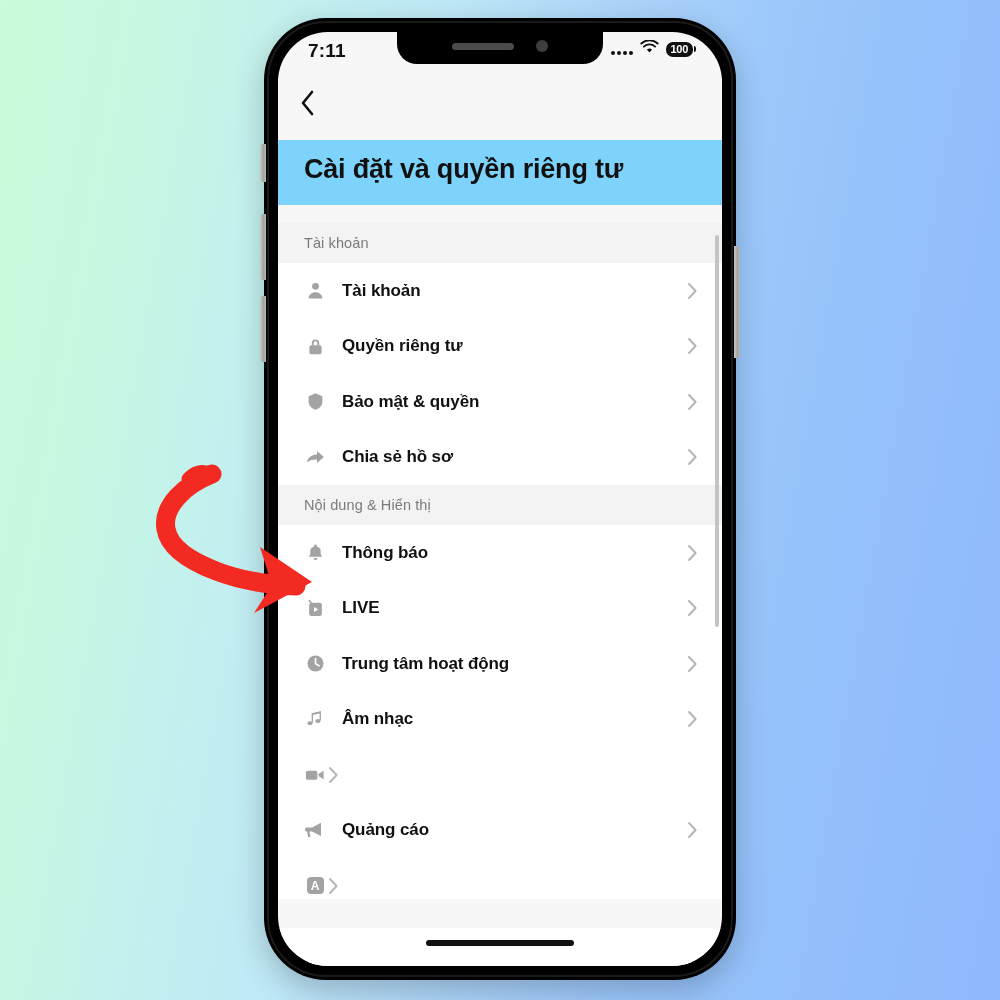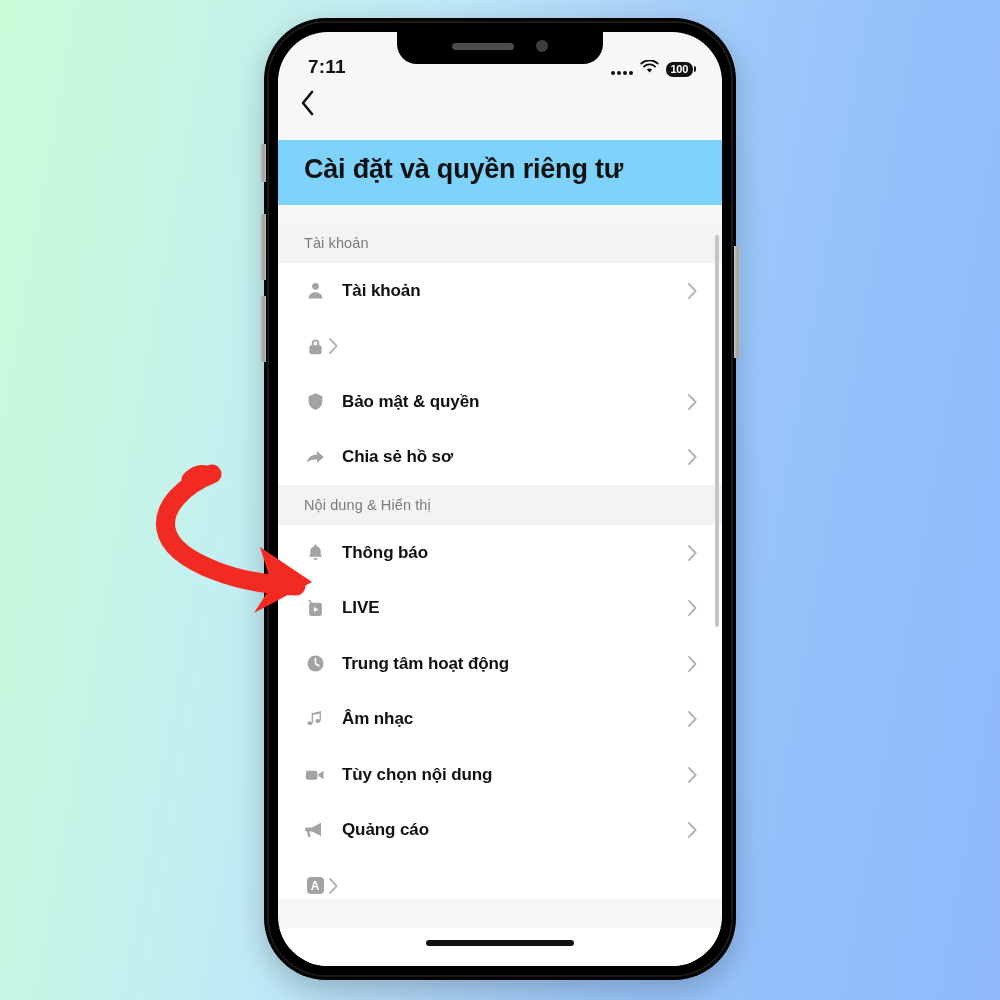--- a/index.html
+++ b/index.html
@@ -107,21 +107,21 @@
     background: #3e3e3e;
     margin-top: -4px;
   }
 
   
   #statusbar {
     position: relative;
     height: 46px;
     z-index: 30;
     display: flex;
-    align-items: flex-end;
+    align-items: flex-start;
     justify-content: space-between;
     padding: 8px 26px 0 30px;
     box-sizing: border-box;
   }
   #status-time {
     font-size: 19px;
     font-weight: 700;
     color: #111;
     letter-spacing: 0.2px;
   }
@@ -376,20 +376,21 @@
             </span>
           </div>
 
           <div class="row">
             <span class="row-icon">
               <svg width="19" height="19" viewBox="0 0 20 20" fill="currentColor">
                 <path d="M6.1 9 V6.4 a3.9 3.9 0 0 1 7.8 0 V9 h-2 V6.4 a1.9 1.9 0 0 0-3.8 0 V9 Z"></path>
                 <rect x="3.6" y="8.6" width="12.8" height="9.6" rx="2.1"></rect>
               </svg>
             </span>
+            <span class="row-label">Quyền riêng tư</span>
             <span class="row-chevron">
               <svg width="11" height="18" viewBox="0 0 11 18">
                 <path d="M2 2 L8.6 9 L2 16" stroke="currentColor" stroke-width="1.9" fill="none" stroke-linecap="round" stroke-linejoin="round"></path>
               </svg>
             </span>
           </div>
 
           <div class="row">
             <span class="row-icon">
               <svg width="19" height="19" viewBox="0 0 20 20" fill="currentColor">
@@ -485,21 +486,20 @@
             </span>
           </div>
 
           <div class="row">
             <span class="row-icon">
               <svg width="20" height="16" viewBox="0 0 22 16" fill="currentColor">
                 <rect x="1" y="3.2" width="12.6" height="10" rx="2"></rect>
                 <path d="M14.8 7 L20.4 3.4 v9.2 L14.8 9 Z"></path>
               </svg>
             </span>
-            <span class="row-label">Tùy chọn nội dung</span>
             <span class="row-chevron">
               <svg width="11" height="18" viewBox="0 0 11 18">
                 <path d="M2 2 L8.6 9 L2 16" stroke="currentColor" stroke-width="1.9" fill="none" stroke-linecap="round" stroke-linejoin="round"></path>
               </svg>
             </span>
           </div>
 
           <div class="row">
             <span class="row-icon">
               <svg width="20" height="18" viewBox="0 0 20 18" fill="currentColor">

